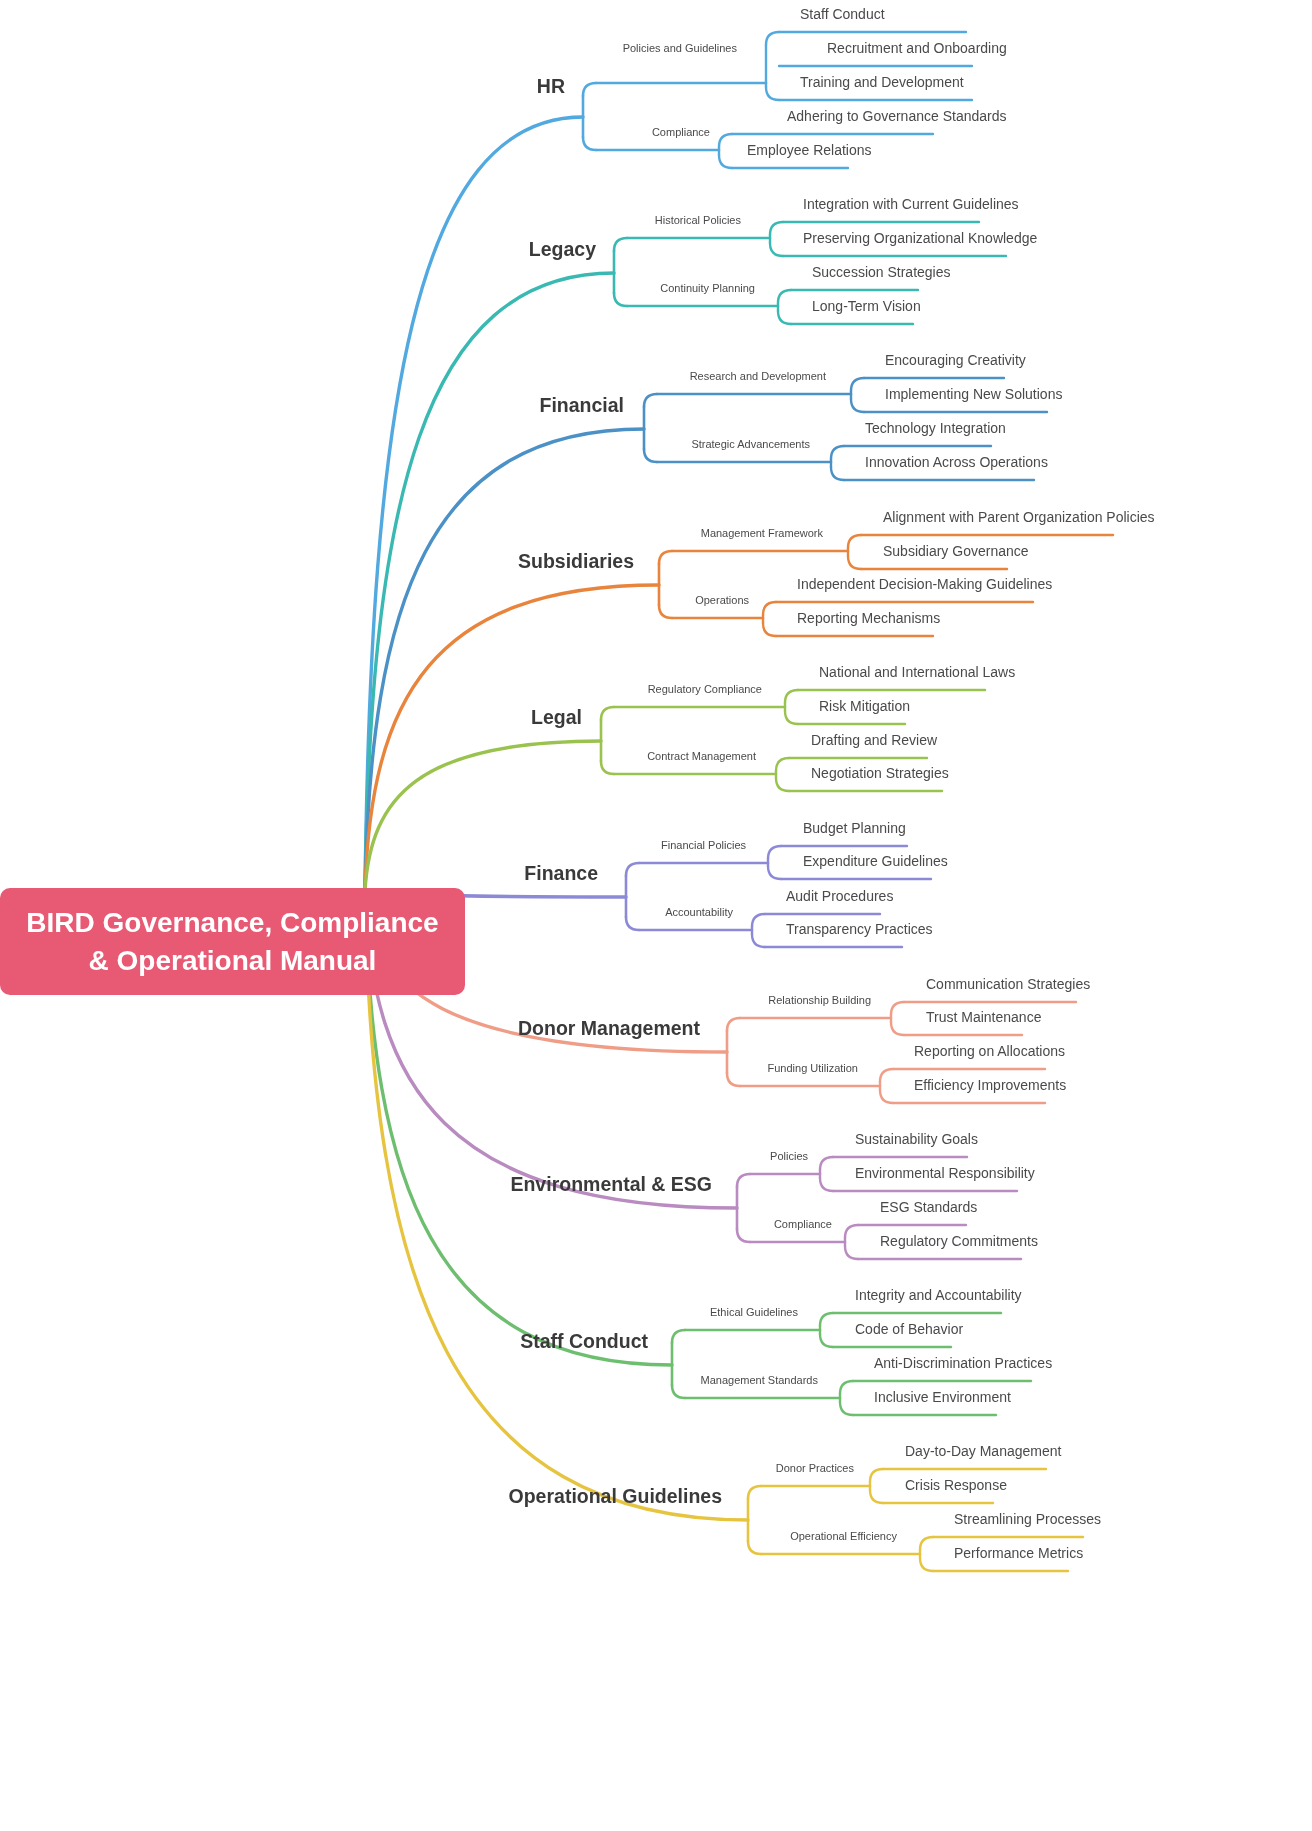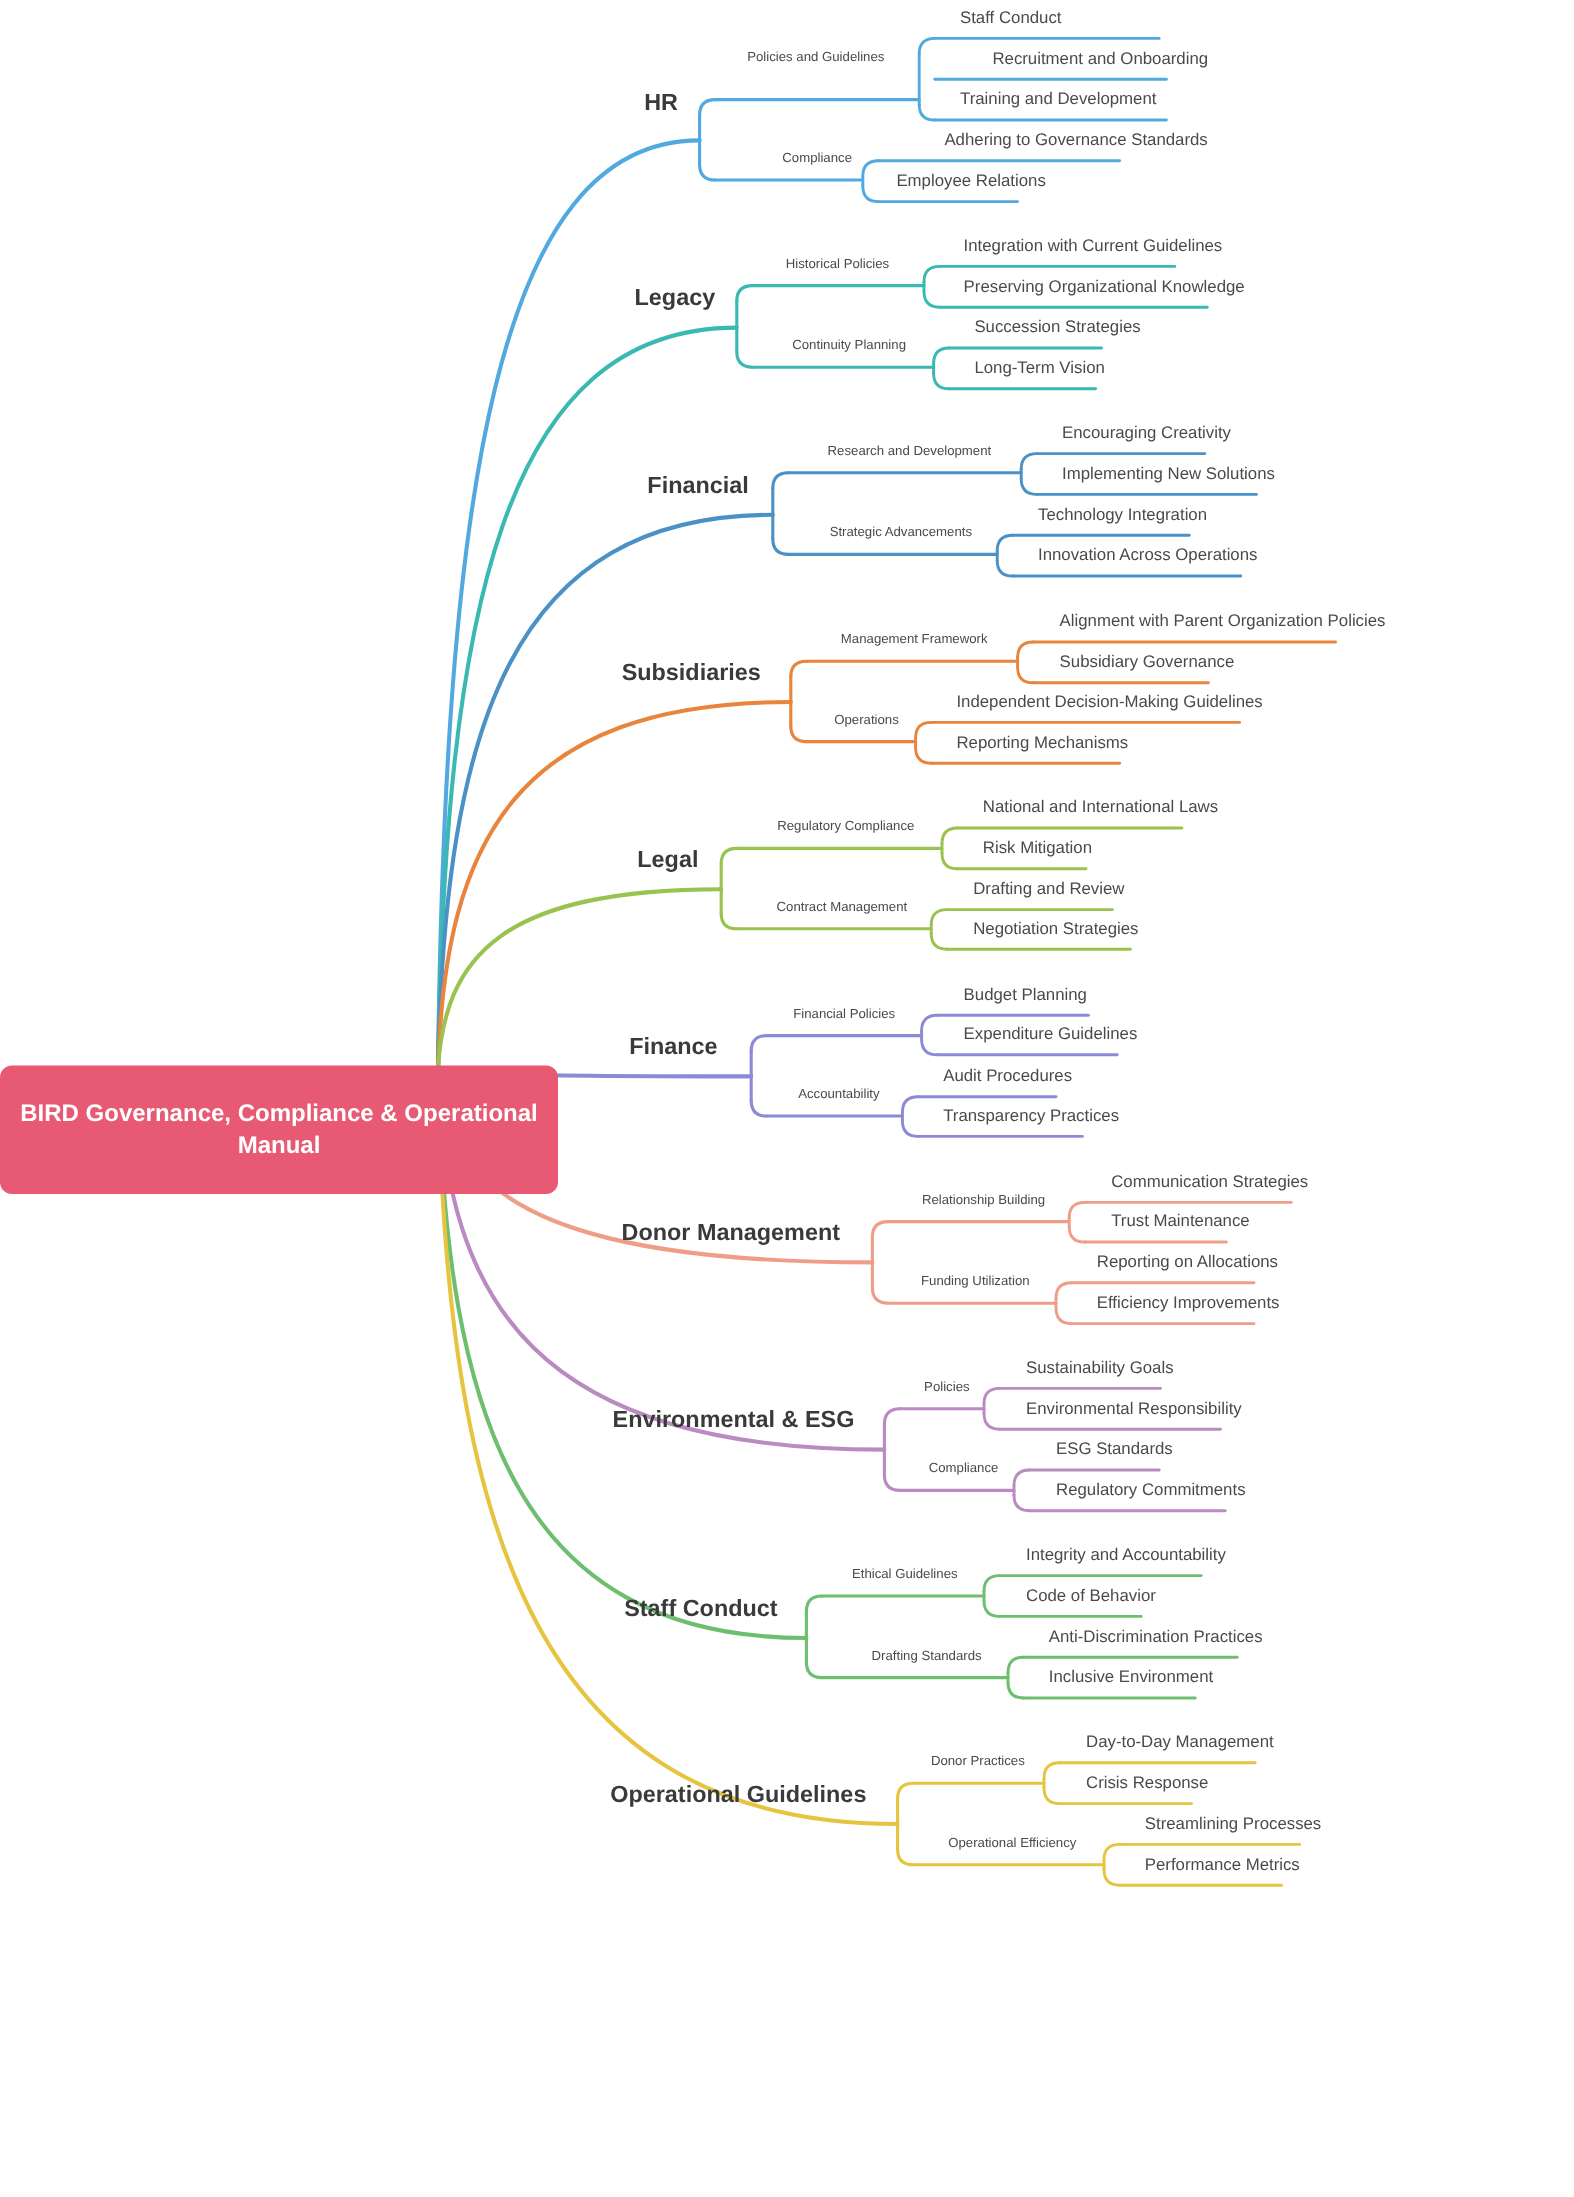--- a/index.html
+++ b/index.html
@@ -2,21 +2,21 @@
 <html><head>
 <meta charset="utf-8">
 <style>
   html,body{margin:0;padding:0;background:#ffffff;}
   body{width:1312px;height:1831px;position:relative;overflow:hidden;
        font-family:"Liberation Sans", sans-serif;}
   #mindmap{position:absolute;left:0;top:0;width:1312px;height:1831px;}
   .edges{position:absolute;left:0;top:0;width:1312px;height:1831px;pointer-events:none;}
   .root-node{position:absolute;border-radius:10px;display:flex;align-items:center;
              justify-content:center;text-align:center;color:#ffffff;font-weight:bold;
-             font-size:20px;line-height:1.35;padding:0 14px;box-sizing:border-box;}
+             font-size:28px;line-height:1.35;padding:0 14px;box-sizing:border-box;}
   .node{position:absolute;white-space:nowrap;color:#3b3b3b;}
   .lvl1{font-size:19.5px;font-weight:bold;color:#3a3a3a;}
   .lvl2{font-size:11px;font-weight:normal;color:#4a4a4a;}
   .lvl3{font-size:14px;font-weight:normal;color:#4a4a4a;}
   .anchor-r{transform:translate(-100%,-50%);}   
   .anchor-l{transform:translate(0,-50%);}        
 </style>
 </head>
 <body>
 
@@ -244,21 +244,21 @@
       <div class="node lvl2 anchor-r" style="left: 808px; top: 1156px;">Policies</div>
       <div class="node lvl3 anchor-l" style="left: 855px; top: 1139px;">Sustainability Goals</div>
       <div class="node lvl3 anchor-l" style="left: 855px; top: 1173px;">Environmental Responsibility</div>
       <div class="node lvl2 anchor-r" style="left: 832px; top: 1224px;">Compliance</div>
       <div class="node lvl3 anchor-l" style="left: 880px; top: 1207px;">ESG Standards</div>
       <div class="node lvl3 anchor-l" style="left: 880px; top: 1241px;">Regulatory Commitments</div>
       <div class="node lvl1 anchor-r" style="left: 648px; top: 1341px;">Staff Conduct</div>
       <div class="node lvl2 anchor-r" style="left: 798px; top: 1312px;">Ethical Guidelines</div>
       <div class="node lvl3 anchor-l" style="left: 855px; top: 1295px;">Integrity and Accountability</div>
       <div class="node lvl3 anchor-l" style="left: 855px; top: 1329px;">Code of Behavior</div>
-      <div class="node lvl2 anchor-r" style="left: 818px; top: 1380px;">Drafting Standards</div>
+      <div class="node lvl2 anchor-r" style="left: 818px; top: 1380px;">Management Standards</div>
       <div class="node lvl3 anchor-l" style="left: 874px; top: 1363px;">Anti-Discrimination Practices</div>
       <div class="node lvl3 anchor-l" style="left: 874px; top: 1397px;">Inclusive Environment</div>
       <div class="node lvl1 anchor-r" style="left: 722px; top: 1496px;">Operational Guidelines</div>
       <div class="node lvl2 anchor-r" style="left: 854px; top: 1468px;">Donor Practices</div>
       <div class="node lvl3 anchor-l" style="left: 905px; top: 1451px;">Day-to-Day Management</div>
       <div class="node lvl3 anchor-l" style="left: 905px; top: 1485px;">Crisis Response</div>
       <div class="node lvl2 anchor-r" style="left: 897px; top: 1536px;">Operational Efficiency</div>
       <div class="node lvl3 anchor-l" style="left: 954px; top: 1519px;">Streamlining Processes</div>
       <div class="node lvl3 anchor-l" style="left: 954px; top: 1553px;">Performance Metrics</div>
     </div>

